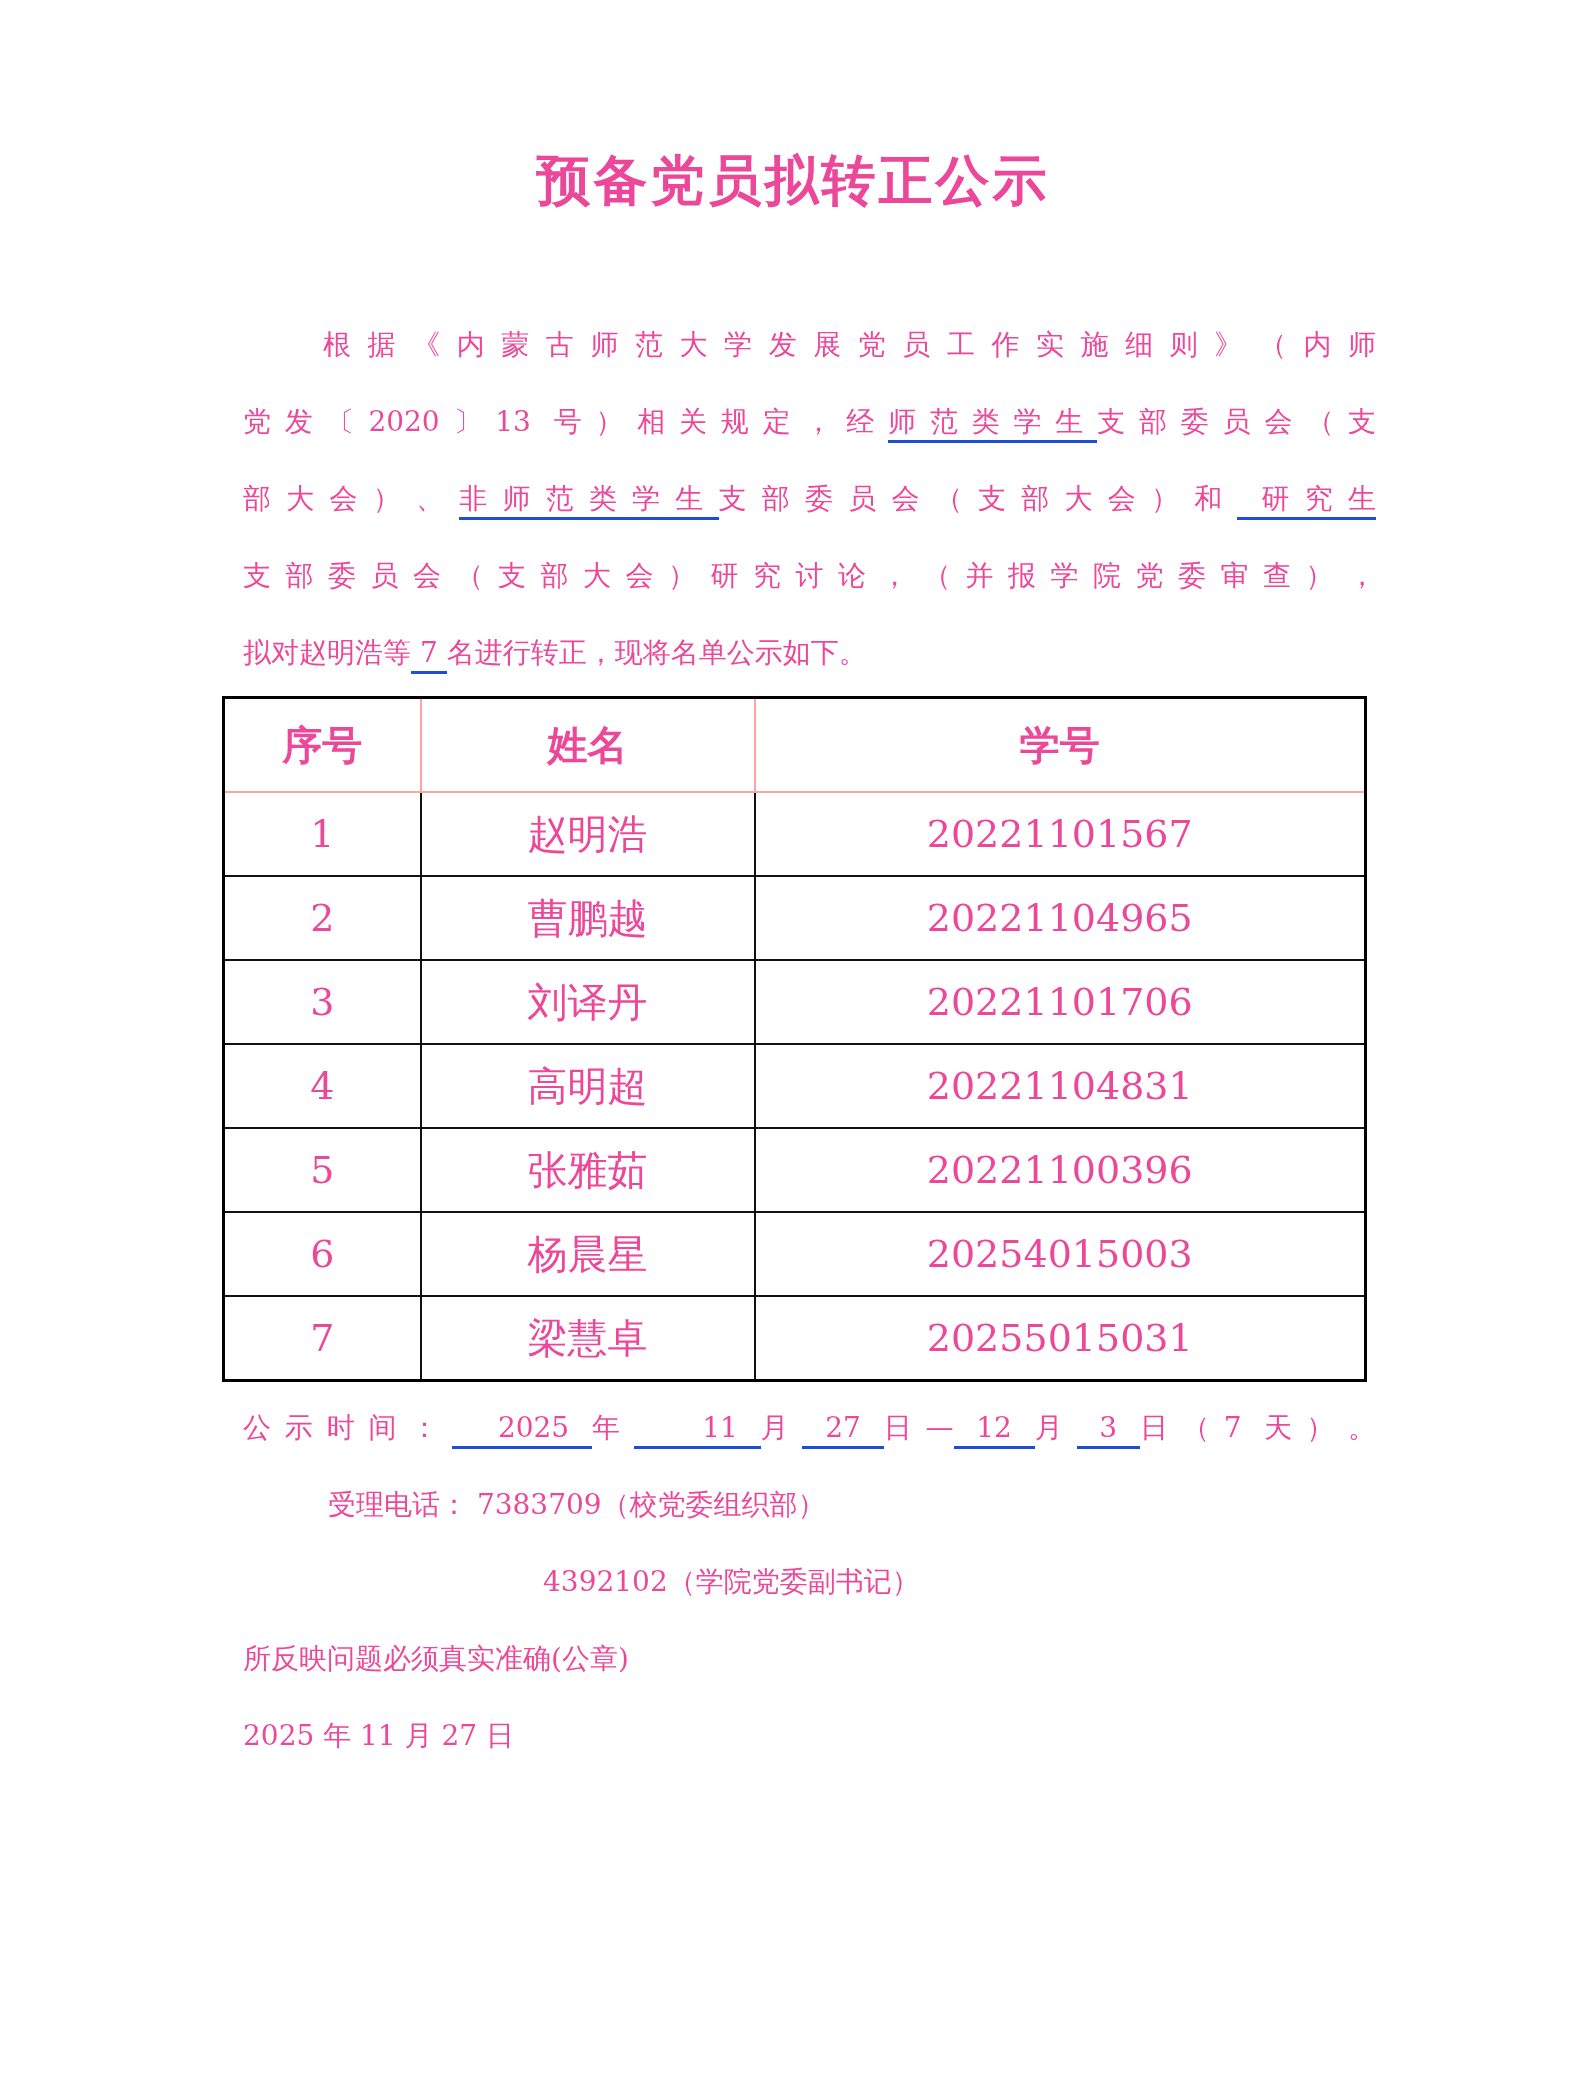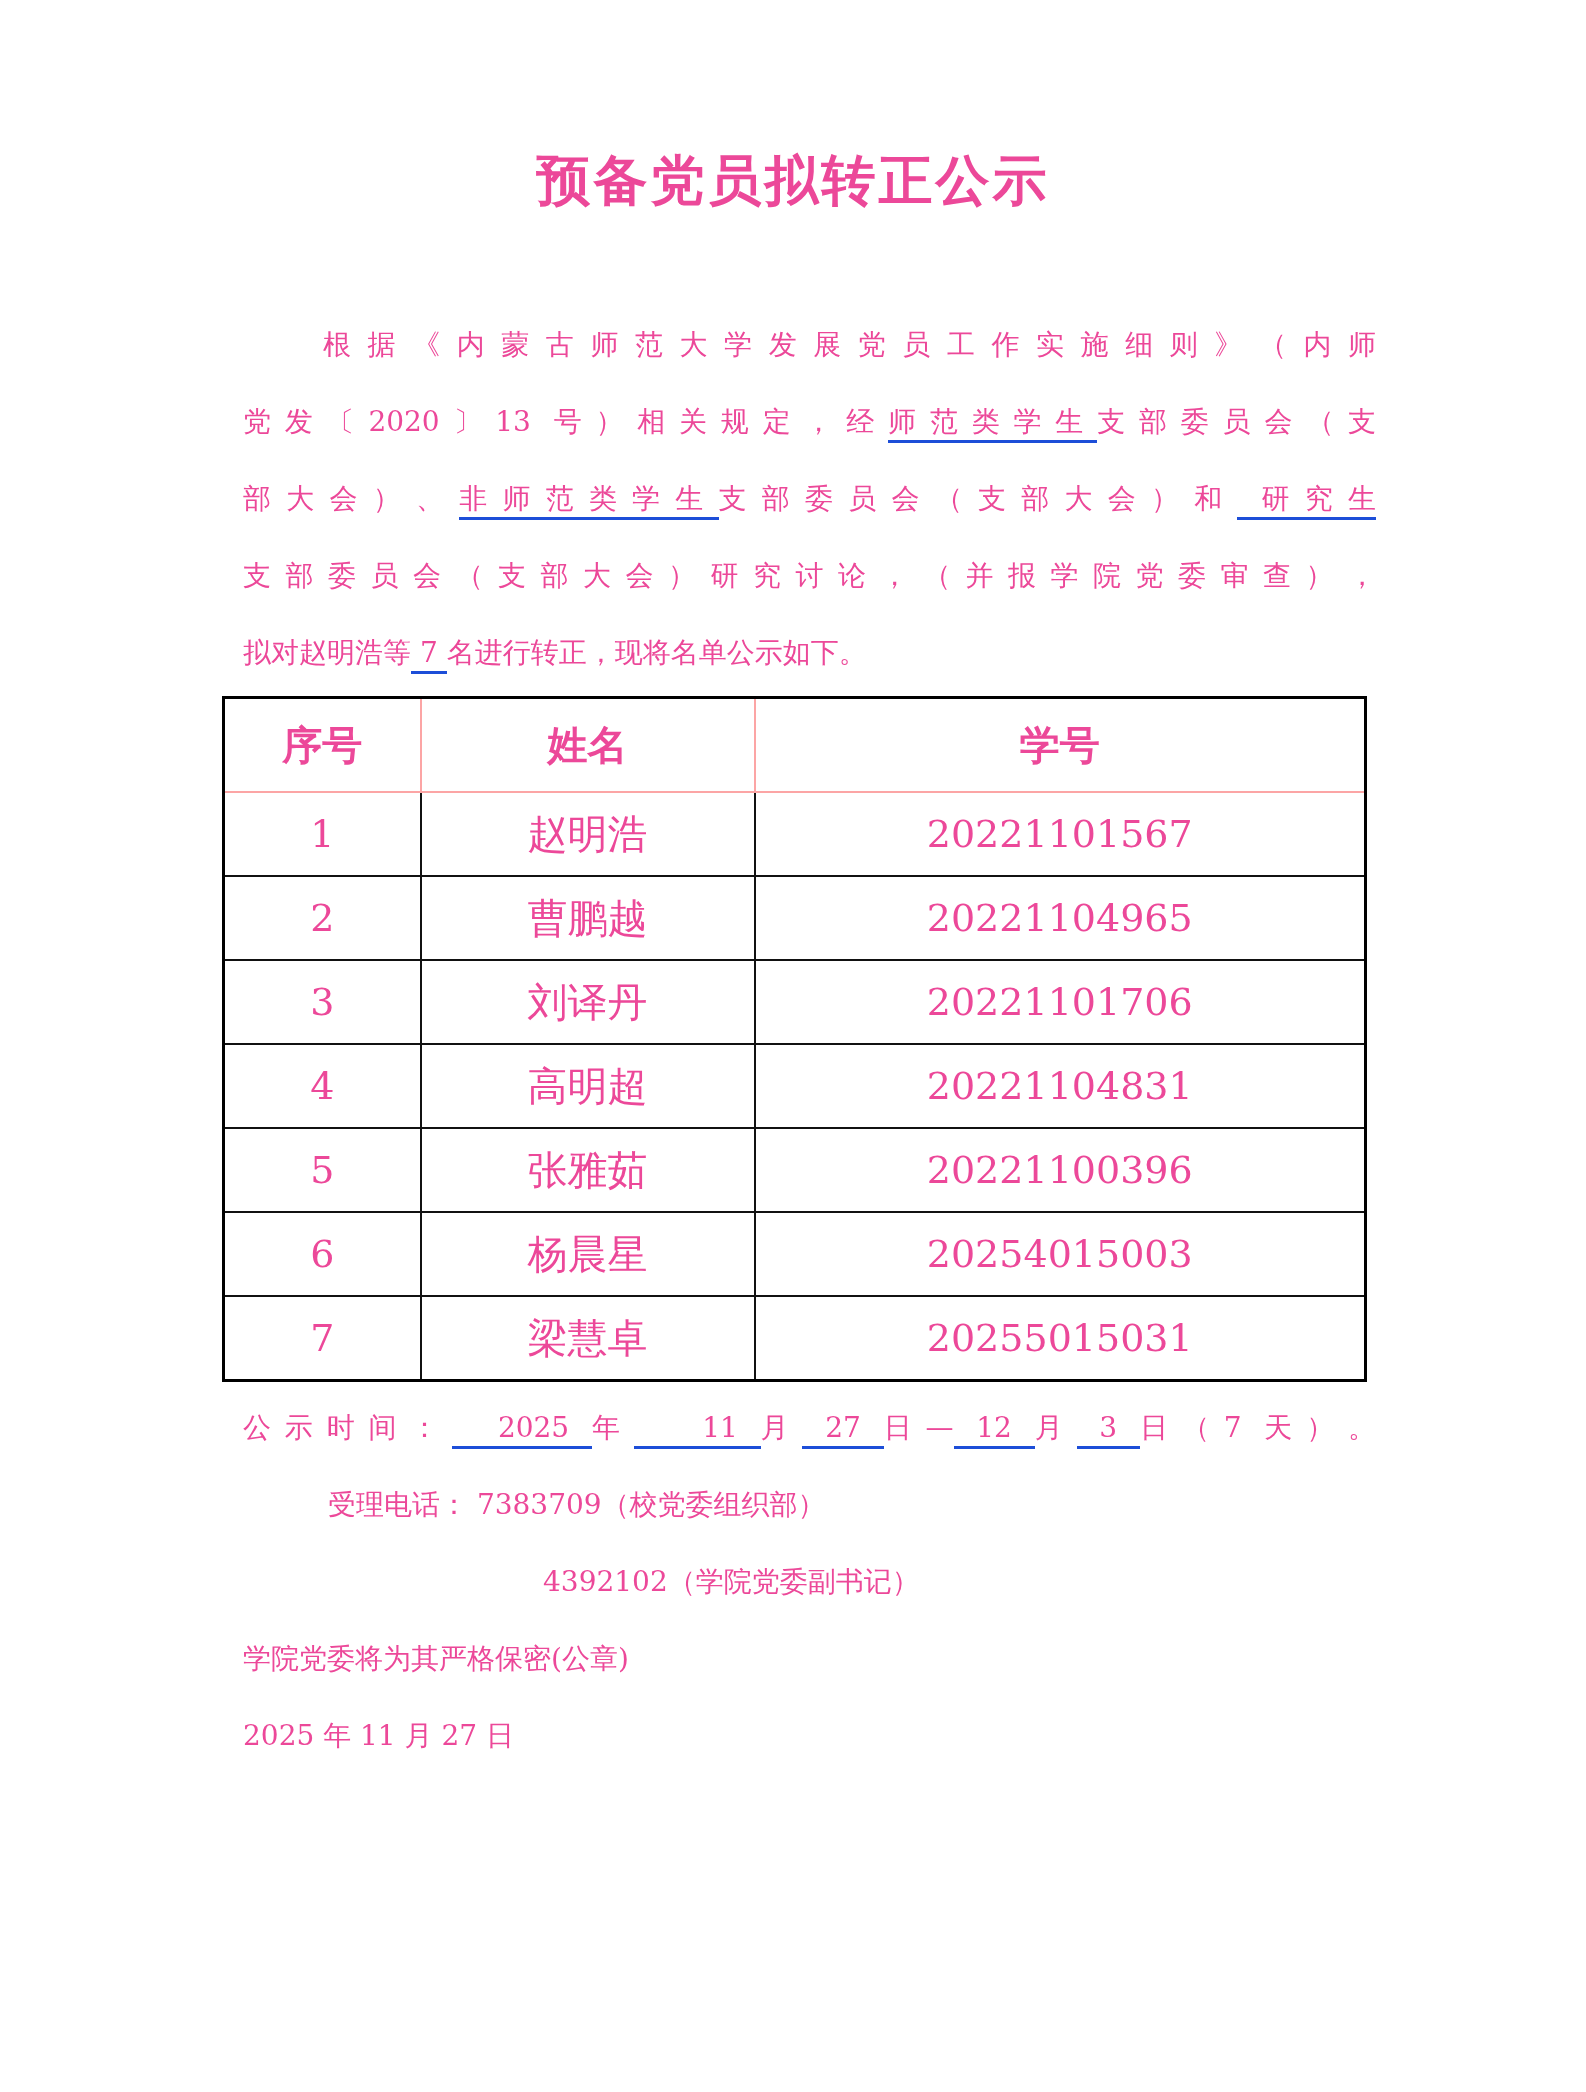--- a/index.html
+++ b/index.html
@@ -111,16 +111,16 @@
   </table>
 
   <div class="block pub-line">
       <div class="line"><span>公示时间：</span><span class="u">  2025 </span><span>年</span><span class="u">   11 </span><span>月</span><span class="u"> 27 </span><span>日—</span><span class="u"> 12 </span><span>月</span><span class="u"> 3 </span><span>日（7 天）。</span></div>
     </div>
 
 
   <div class="block line no-just phone1">受理电话： 7383709（校党委组织部）</div>
   <div class="block line no-just phone2">4392102（学院党委副书记）</div>
 
-  <div class="block line no-just sig">学院党委将为其严格保密(公章)</div>
+  <div class="block line no-just sig">所反映问题必须真实准确(公章)</div>
   <div class="block line no-just date">2025 年 11 月 27 日</div>
 
 </div>
 
 </body></html>

